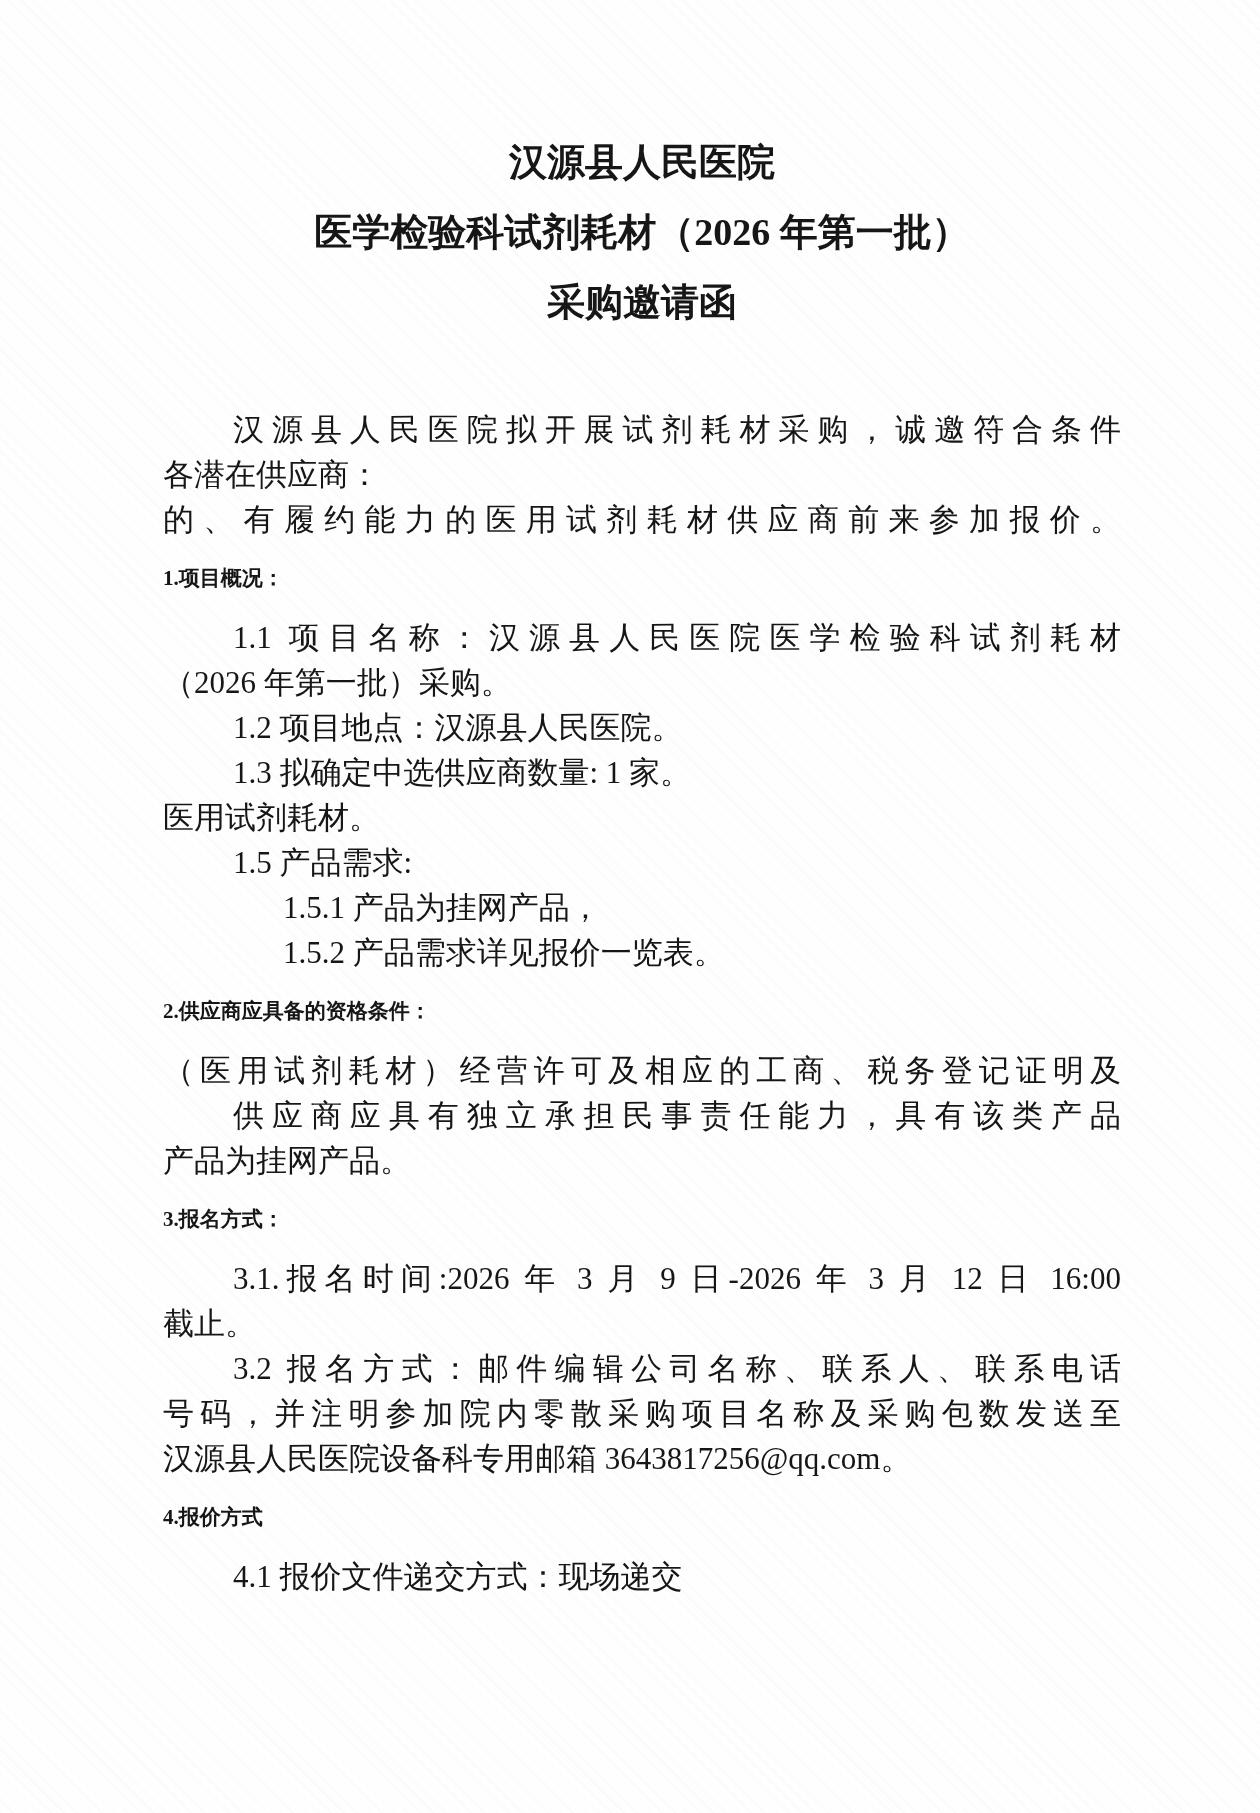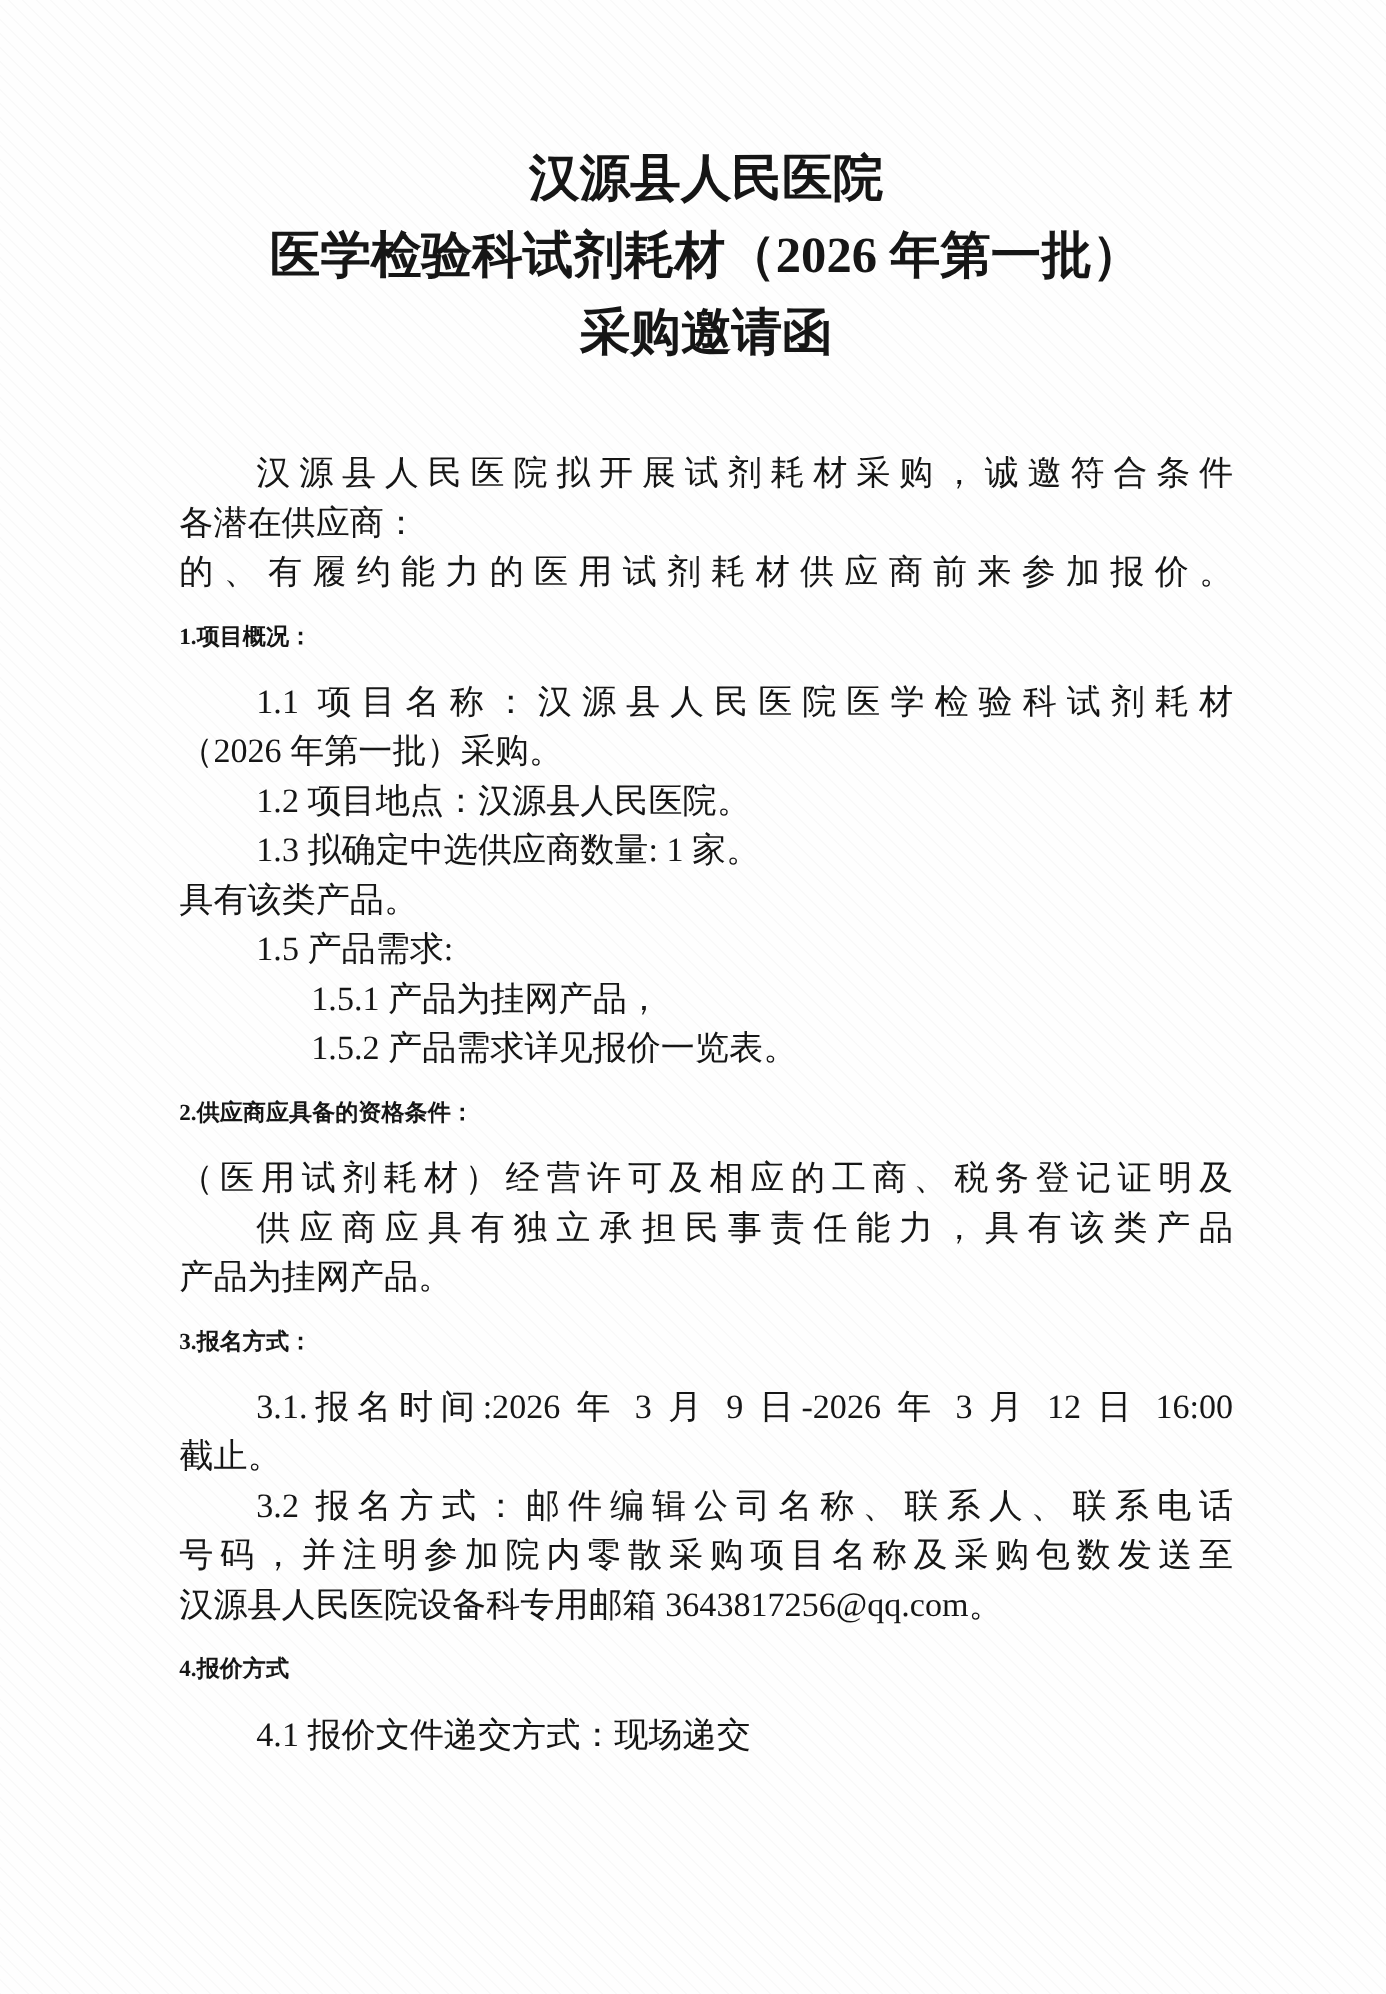--- a/index.html
+++ b/index.html
@@ -19,21 +19,21 @@
     font-family: "Liberation Serif", "DejaVu Serif", serif;
     overflow: hidden;
   }
   .content {
     box-sizing: content-box;
     padding: 127px 0 0 163px;
     width: 958px;
   }
   .title { margin-bottom: 70px; }
   .title-line {
-    font-size: 46px;
+    font-size: 38px;
     font-weight: bold;
     line-height: 70px;
     text-align: center;
     white-space: nowrap;
   }
   p.ln {
     margin: 0;
     font-size: 31px;
     line-height: 45px;
     white-space: nowrap;
@@ -70,21 +70,21 @@
     <p class="ln fill indent">汉源县人民医院拟开展试剂耗材采购，诚邀符合条件</p>
     <p class="ln">各潜在供应商：</p>
     <p class="ln fill">的、有履约能力的医用试剂耗材供应商前来参加报价。</p>
 
     <div>
       <h2 class="heading">1.项目概况：</h2>
       <p class="ln fill indent">1.1 项目名称：汉源县人民医院医学检验科试剂耗材</p>
       <p class="ln hang">（2026 年第一批）采购。</p>
       <p class="ln indent">1.2 项目地点：汉源县人民医院。</p>
       <p class="ln indent">1.3 拟确定中选供应商数量: 1 家。</p>
-      <p class="ln">具有该类产品。</p>
+      <p class="ln">医用试剂耗材。</p>
       <p class="ln indent">1.5 产品需求:</p>
       <p class="ln indent2">1.5.1 产品为挂网产品，</p>
       <p class="ln indent2">1.5.2 产品需求详见报价一览表。</p>
     </div>
 
     <div>
       <h2 class="heading">2.供应商应具备的资格条件：</h2>
       <p class="ln fill hang">（医用试剂耗材）经营许可及相应的工商、税务登记证明及</p>
       <p class="ln fill indent">供应商应具有独立承担民事责任能力，具有该类产品</p>
       <p class="ln">产品为挂网产品。</p>

